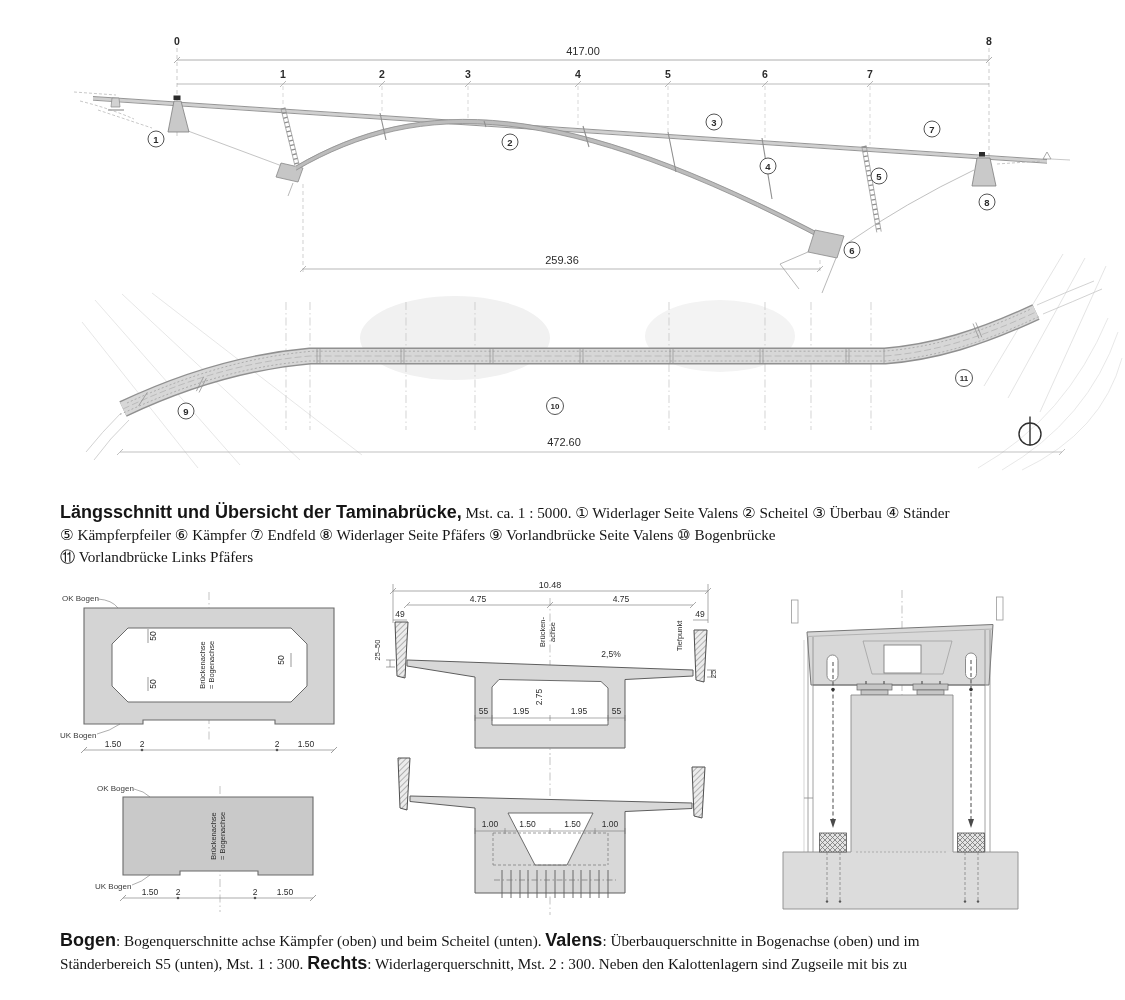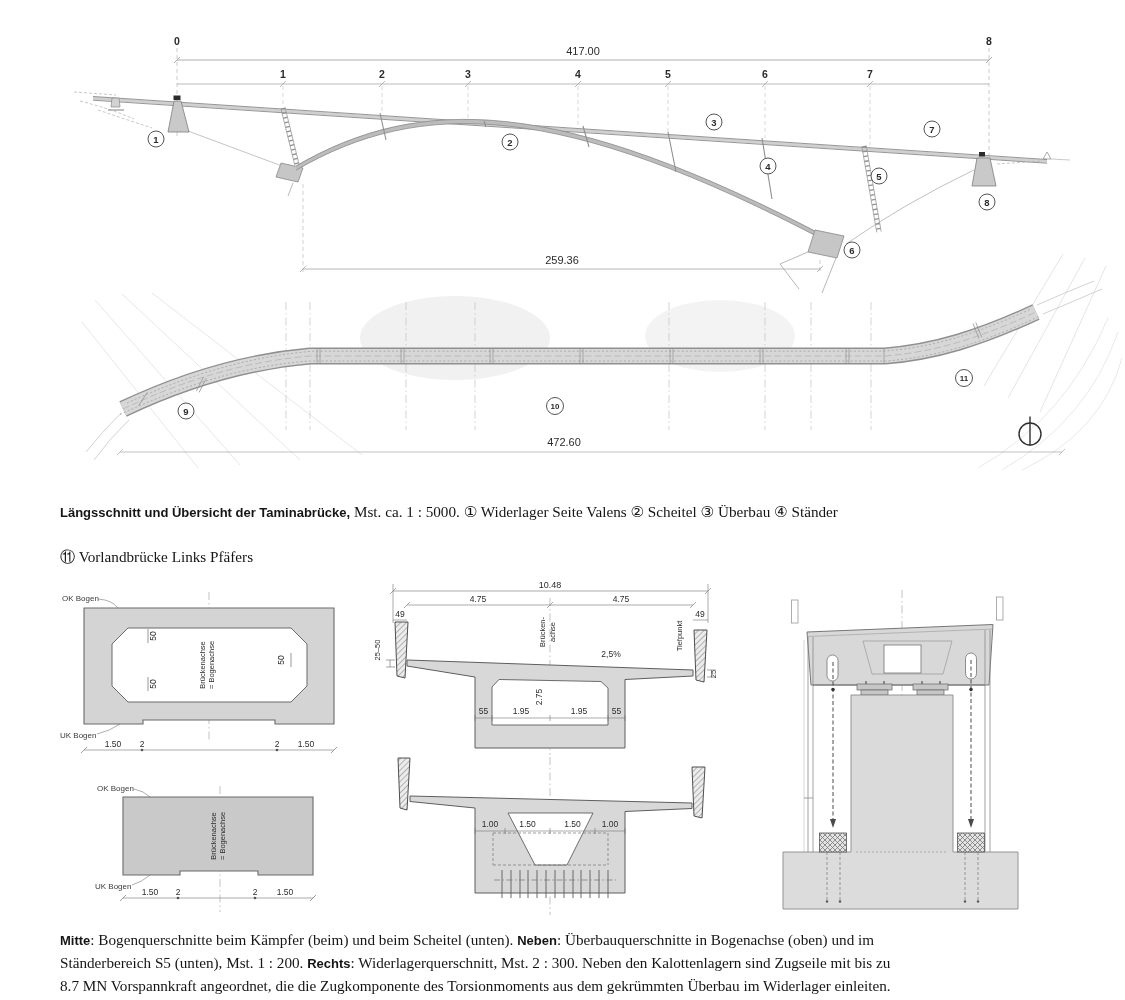--- a/index.html
+++ b/index.html
@@ -10,21 +10,21 @@
   .axnum{font-size:10.5px;font-weight:bold;}
   .dim{font-size:11px;}
   .dims{font-size:8.5px;}
   .dimxs{font-size:7.5px;}
   .lbl{font-size:8px;fill:#3a3a3a;}
   .cnum{font-size:9.5px;font-weight:bold;}
   .cap{position:absolute;left:60px;width:1016px;color:#151515;
        font-family:"Liberation Serif","DejaVu Sans",serif;
        font-size:15.2px;line-height:22px;}
   .cap .b{font-family:"Liberation Sans","DejaVu Sans",sans-serif;
-          font-weight:bold;font-size:13px;text-align:right;}
+          font-weight:bold;font-size:18px;text-align:right;}
 </style>
 </head>
 <body>
 
 <svg style="top:0" width="1125" height="495" viewBox="0 0 1125 495">
 
   <g>
 
     <g stroke="#999" stroke-width="0.8">
       <line x1="177" y1="60" x2="989" y2="60"></line>
@@ -284,21 +284,21 @@
 
     <g stroke="#2f2f2f" stroke-width="1.4" fill="none">
       <circle cx="1030" cy="434" r="11"></circle>
       <line x1="1030" y1="445.5" x2="1030" y2="416.5"></line>
     </g>
   </g>
 </svg>
 
 <div class="cap" style="top:501px">
   <span class="b">Längsschnitt und Übersicht der Taminabrücke,</span><span> Mst. ca. 1 : 5000. ① Widerlager Seite Valens ② Scheitel ③ Überbau ④ Ständer</span><br>
-  <br>
+  <span>⑤ Kämpferpfeiler ⑥ Kämpfer ⑦ Endfeld ⑧ Widerlager Seite Pfäfers ⑨ Vorlandbrücke Seite Valens ⑩ Bogenbrücke</span><br>
   <span>⑪ Vorlandbrücke Links Pfäfers</span>
 </div>
 
 <svg style="top:570px" width="1125" height="360" viewBox="0 0 1125 360">
   <defs>
     <pattern id="hat" width="4" height="4" patternUnits="userSpaceOnUse" patternTransform="rotate(45)">
       <rect width="4" height="4" fill="#ececec"></rect>
       <line x1="0" y1="0" x2="0" y2="4" stroke="#8a8a8a" stroke-width="1.2"></line>
     </pattern>
     <pattern id="hat2" width="5" height="5" patternUnits="userSpaceOnUse">
@@ -530,16 +530,15 @@
       <rect x="957.5" y="263" width="27" height="19" fill="url(#hat2)" stroke="#555" stroke-width="0.8"></rect>
       <line x1="965" y1="282" x2="965" y2="330" stroke="#777" stroke-width="0.7" stroke-dasharray="3,2"></line>
       <line x1="978" y1="282" x2="978" y2="330" stroke="#777" stroke-width="0.7" stroke-dasharray="3,2"></line>
       <circle cx="965" cy="331.5" r="1.2" fill="#555"></circle>
         <circle cx="978" cy="331.5" r="1.2" fill="#555"></circle>
     </g>
   </g>
 </svg>
 
 <div class="cap" style="top:929px">
-  <span class="b">Mitte</span><span>: Bogenquerschnitte beim Kämpfer (beim) und beim Scheitel (unten). </span><span class="b">Neben</span><span>: Überbauquerschnitte in Bogenachse (oben) und im</span><br>
-  <span>Ständerbereich S5 (unten), Mst. 1 : 200. </span><span class="b">Rechts</span><span>: Widerlagerquerschnitt, Mst. 2 : 300. Neben den Kalottenlagern sind Zugseile mit bis zu</span><br>
-  <span>8.7 MN Vorspannkraft angeordnet, die die Zugkomponente des Torsionmoments aus dem gekrümmten Überbau im Widerlager einleiten.</span>
+  <span class="b">Bogen</span><span>: Bogenquerschnitte achse Kämpfer (oben) und beim Scheitel (unten). </span><span class="b">Valens</span><span>: Überbauquerschnitte in Bogenachse (oben) und im</span><br>
+  <span>Ständerbereich S5 (unten), Mst. 1 : 300. </span><span class="b">Rechts</span><span>: Widerlagerquerschnitt, Mst. 2 : 300. Neben den Kalottenlagern sind Zugseile mit bis zu</span><br>
 </div>
 
 </body></html>

